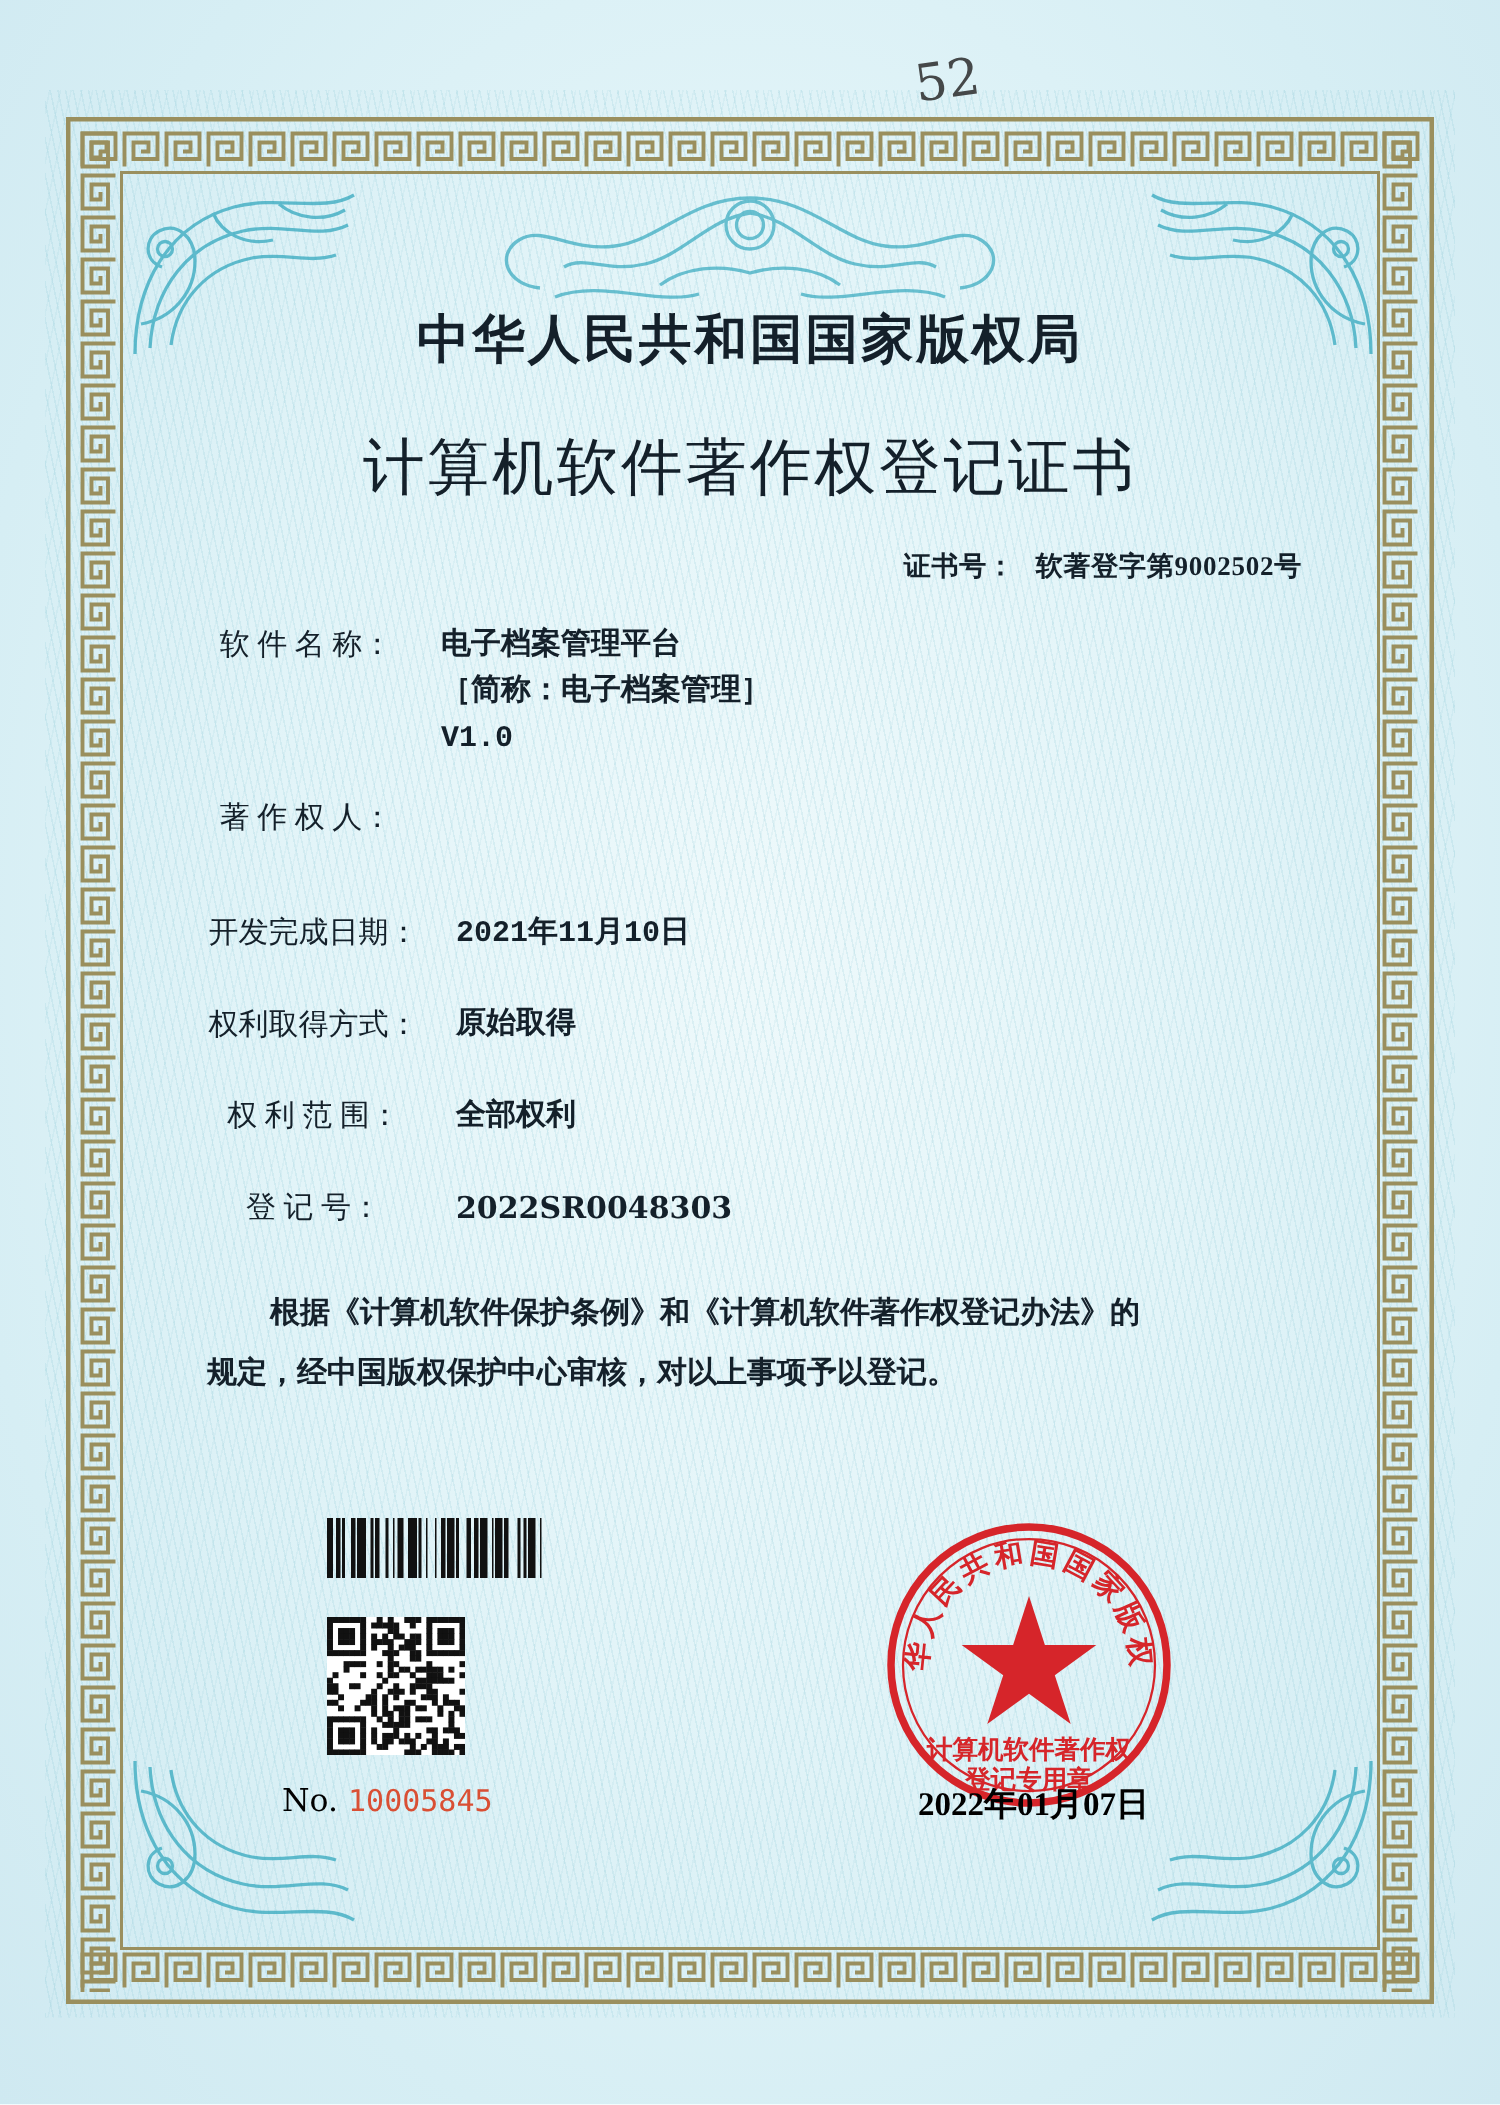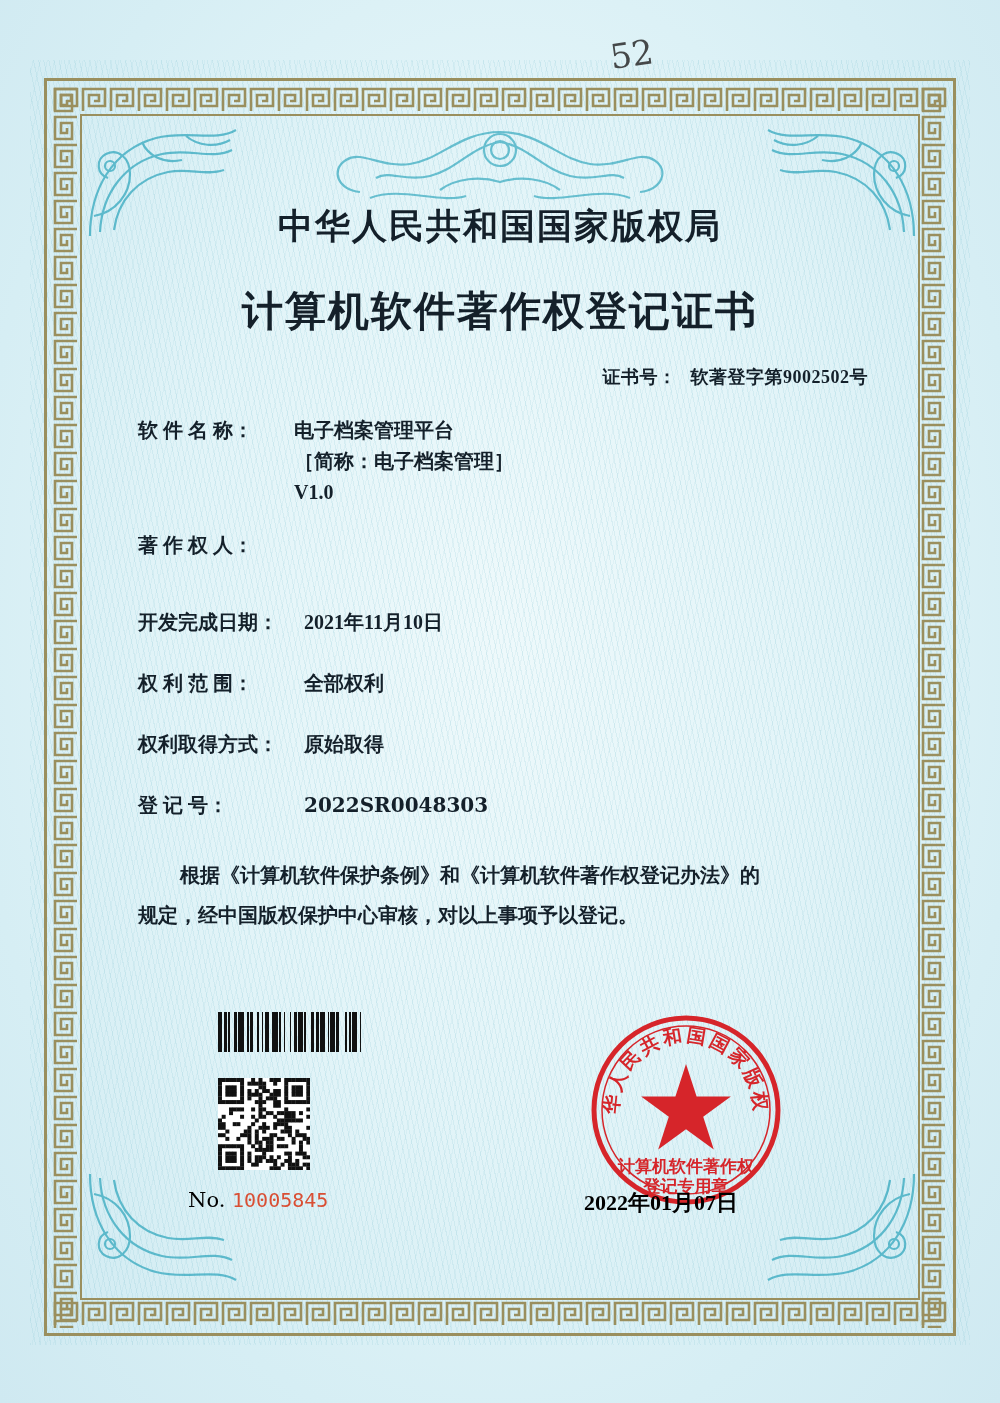--- a/index.html
+++ b/index.html
@@ -87,21 +87,21 @@
     text-align: center;
     font-size: 35px;
     font-weight: bold;
     letter-spacing: 2px;
     font-family: "DejaVu Serif", "Liberation Serif", serif;
     margin-top: 8px;
   }
   .title-main {
     text-align: center;
     font-size: 41px;
-    font-weight: bold;
+    font-weight: normal;
     letter-spacing: 2px;
     font-family: "DejaVu Serif", "Liberation Serif", serif;
     margin-top: 34px;
   }
 
   .cert-no {
     text-align: right;
     font-size: 18px;
     font-weight: bold;
     margin-top: 26px;
@@ -114,29 +114,31 @@
   .field-row {
     display: flex;
     align-items: flex-start;
     font-size: 20px;
     margin-bottom: 14px;
     line-height: 1.55;
   }
   .field-label {
     width: 160px;
     flex: 0 0 160px;
-    font-weight: bold;
+    font-weight: normal;
     letter-spacing: 0px;
     padding-left: 28px;
     box-sizing: border-box;
+    text-align: center;
   }
   .field-value {
     font-weight: bold;
     padding-left: 24px;
     white-space: pre-line;
+    font-family: Liberation Mono, monospace;
   }
   .field-value.mono {
     font-family: "DejaVu Serif", "Liberation Serif", serif;
   }
 
   .gap-block { margin-top: 46px; }
   .field-row.wide .field-label { width: 170px; flex: 0 0 170px; }
 
   .para {
     font-size: 20px;
@@ -179,21 +181,21 @@
     font-family: "DejaVu Serif", "Liberation Serif", serif;
   }
   .footer-no .num {
     color: #d94f34;
     font-family: "DejaVu Sans Mono", monospace;
     font-size: 20px;
     letter-spacing: 0px;
   }
   .footer-date {
     position: absolute;
-    left: 584px; top: 1188px;
+    left: 612px; top: 1188px;
     font-size: 22px;
     font-weight: bold;
   }
 
   
   .hand-mark {
     position: absolute;
     left: 610px; top: 34px;
     font-size: 34px;
     color: #2b2b2b;
@@ -331,26 +333,26 @@
         <div class="field-label">著 作 权 人：</div>
       </div>
     </div>
 
     <div class="field-block gap-block">
       <div class="field-row wide" style="margin-bottom:30px;">
         <div class="field-label">开发完成日期：</div>
         <div class="field-value">2021年11月10日</div>
       </div>
       <div class="field-row wide" style="margin-bottom:30px;">
+        <div class="field-label">权利取得方式：</div>
+        <div class="field-value">原始取得</div>
+      </div>
+      <div class="field-row wide" style="margin-bottom:30px;">
         <div class="field-label">权 利 范 围：</div>
         <div class="field-value">全部权利</div>
-      </div>
-      <div class="field-row wide" style="margin-bottom:30px;">
-        <div class="field-label">权利取得方式：</div>
-        <div class="field-value">原始取得</div>
       </div>
       <div class="field-row wide" style="margin-bottom:10px;">
         <div class="field-label">登 记 号：</div>
         <div class="field-value mono">2022SR0048303</div>
       </div>
     </div>
 
     <div class="para">
       <span class="indent"></span><span>根据《计算机软件保护条例》和《计算机软件著作权登记办法》的</span><br>
       <span>规定，经中国版权保护中心审核，对以上事项予以登记。</span>

